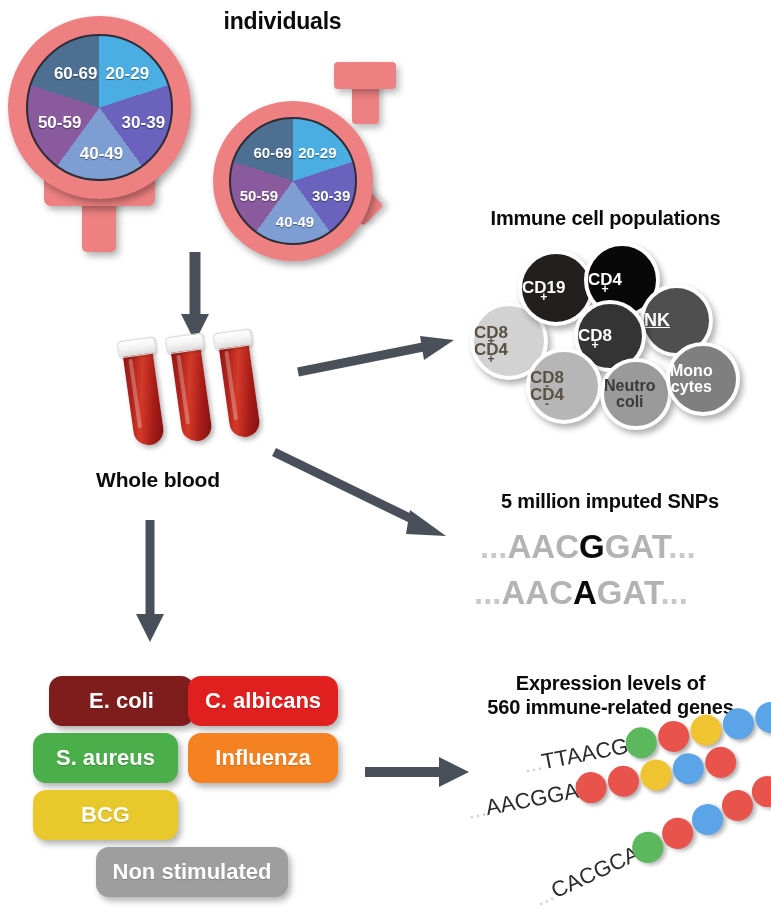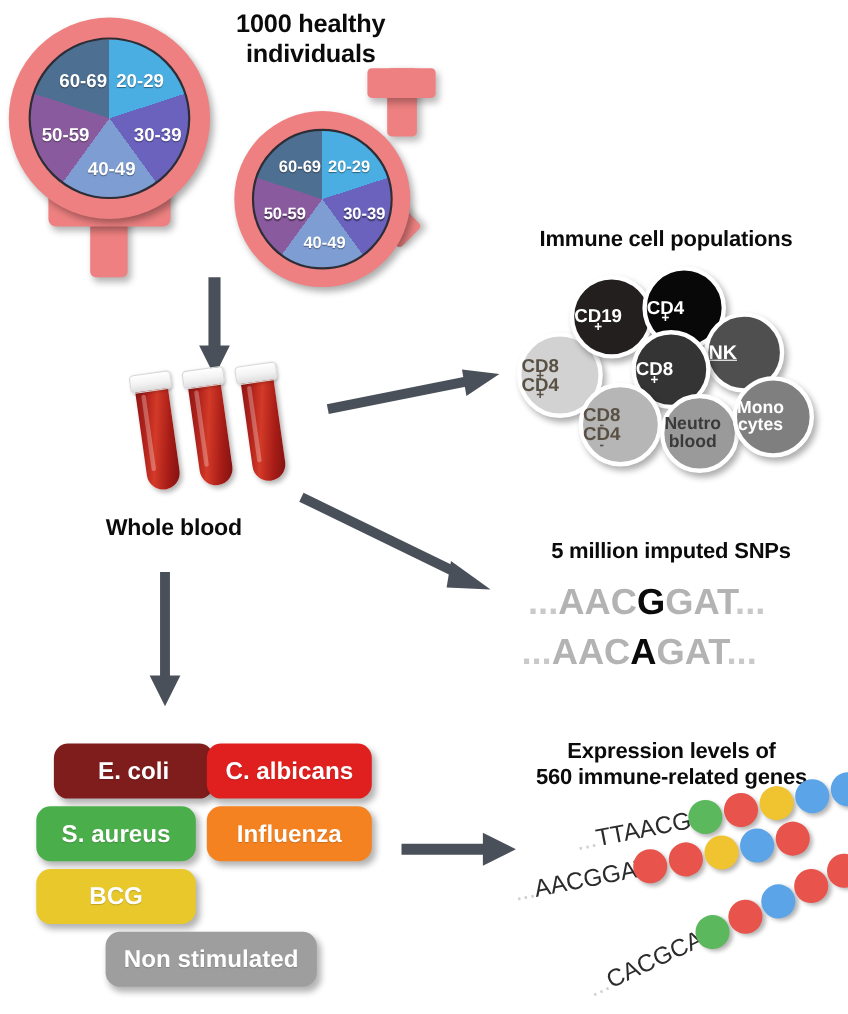--- a/index.html
+++ b/index.html
@@ -82,21 +82,20 @@
   .strand-lead{color:#cfcfcf;}
   .bead{position:absolute;border-radius:50%;
         box-shadow:2px 3px 4px rgba(0,0,0,.3);}
 </style>
 </head>
 <body>
 
 <div class="stage">
 
   <div class="abs heading" id="title-1000">
-    <div>1000 healthy</div>
     <div>individuals</div>
   </div>
 
   <div class="gsym" style="left:8px;top:16px;width:190px;height:240px;">
     <div class="f-stem-v" style="left:74px;top:118px;width:34px;height:118px;"></div>
     <div class="f-stem-h" style="left:36px;top:155px;width:111px;height:35px;"></div>
     <div class="ring" style="left:0px;top:0px;width:183px;height:183px;"></div>
     <div class="pie" id="pie-female" style="left: 18px; top: 18px; width: 147px; height: 147px; background: conic-gradient(rgb(74, 174, 227) 0deg, rgb(74, 174, 227) 72deg, rgb(106, 98, 189) 72deg, rgb(106, 98, 189) 144deg, rgb(126, 158, 211) 144deg, rgb(126, 158, 211) 216deg, rgb(138, 90, 158) 216deg, rgb(138, 90, 158) 288deg, rgb(77, 111, 146) 288deg, rgb(77, 111, 146) 360deg);">
         <div class="pie-label" style="font-size: 17px; left: 99.3626px; top: 37.9033px; transform: translate(-50%, -50%);">20-29</div>
         <div class="pie-label" style="font-size: 17px; left: 115.346px; top: 87.0967px; transform: translate(-50%, -50%);">30-39</div>
@@ -203,21 +202,21 @@
       <div>
         <span>CD8<span class="sup">-</span></span>
         <span>CD4<span class="sup">-</span></span>
       </div>
     </div>
 
     <div class="cellcircle" style="left:140px;top:118px;width:72px;height:72px;
          background:#9a9a9a;color:#3a3a3a;font-size:16px;">
       <div>
         <span>Neutro</span>
-        <span>blood</span>
+        <span>coli</span>
       </div>
     </div>
 
     <div class="cellcircle" style="left:206px;top:102px;width:74px;height:74px;
          background:#7f7f7f;color:#ffffff;font-size:16px;">
       <div>
         <span>Mono</span>
         <span>cytes</span>
       </div>
     </div>

